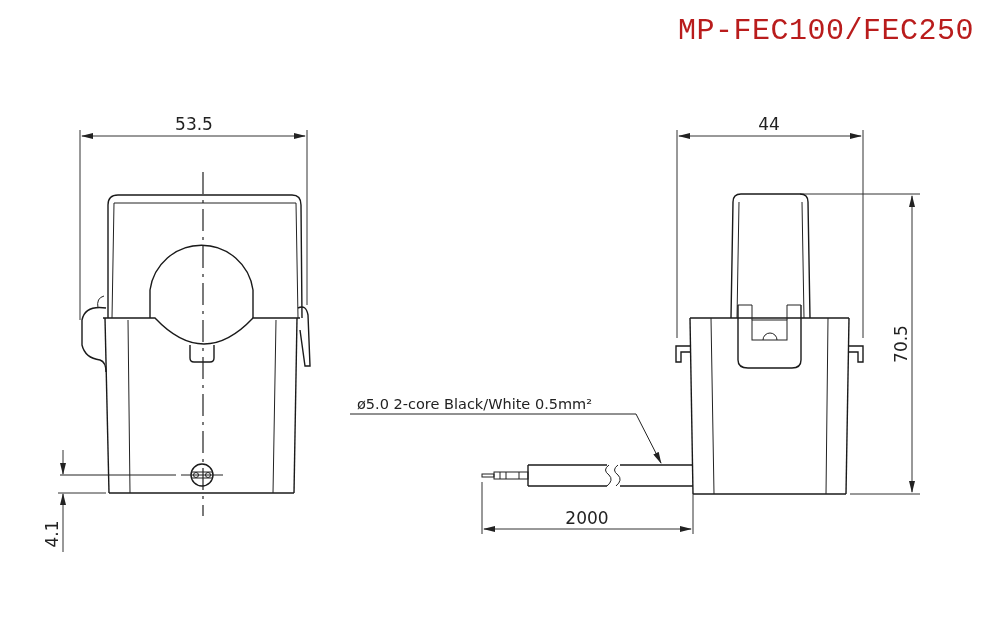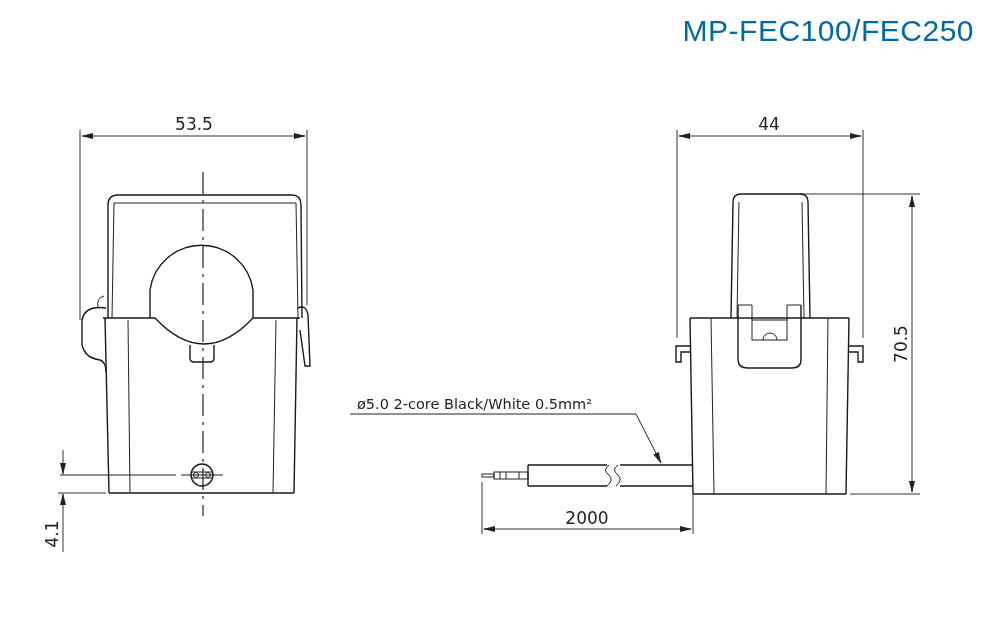--- a/index.html
+++ b/index.html
@@ -1,18 +1,18 @@
 <!DOCTYPE html>
 <html><head>
 <meta charset="utf-8">
 <style>
   html, body { margin: 0; padding: 0; background: #ffffff; }
   body { width: 1000px; height: 634px; position: relative; overflow: hidden; font-family: "DejaVu Sans", sans-serif; }
   #drawing { position: absolute; left: 0; top: 0; }
-  .title { position: absolute; right: 26px; top: 14px; font-size: 30px; color: #0369a1; letter-spacing: 0.5px; font-family: Liberation Sans, sans-serif; }
+  .title { position: absolute; right: 26px; top: 14px; font-size: 30px; color: #b91c1c; letter-spacing: 0.5px; font-family: Liberation Mono, monospace; }
   svg text { font-family: "DejaVu Sans", sans-serif; fill: #222; }
   .ln { stroke: #1a1a1a; stroke-width: 1.4; fill: none; }
   .thin { stroke: #222; stroke-width: 1; fill: none; }
   .dim { stroke: #333; stroke-width: 1; fill: none; }
   .center { stroke: #222; stroke-width: 1.2; stroke-dasharray: 22 6 3 6; fill: none; }
 </style>
 </head>
 <body>
 
 <div class="title">MP-FEC100/FEC250</div>

